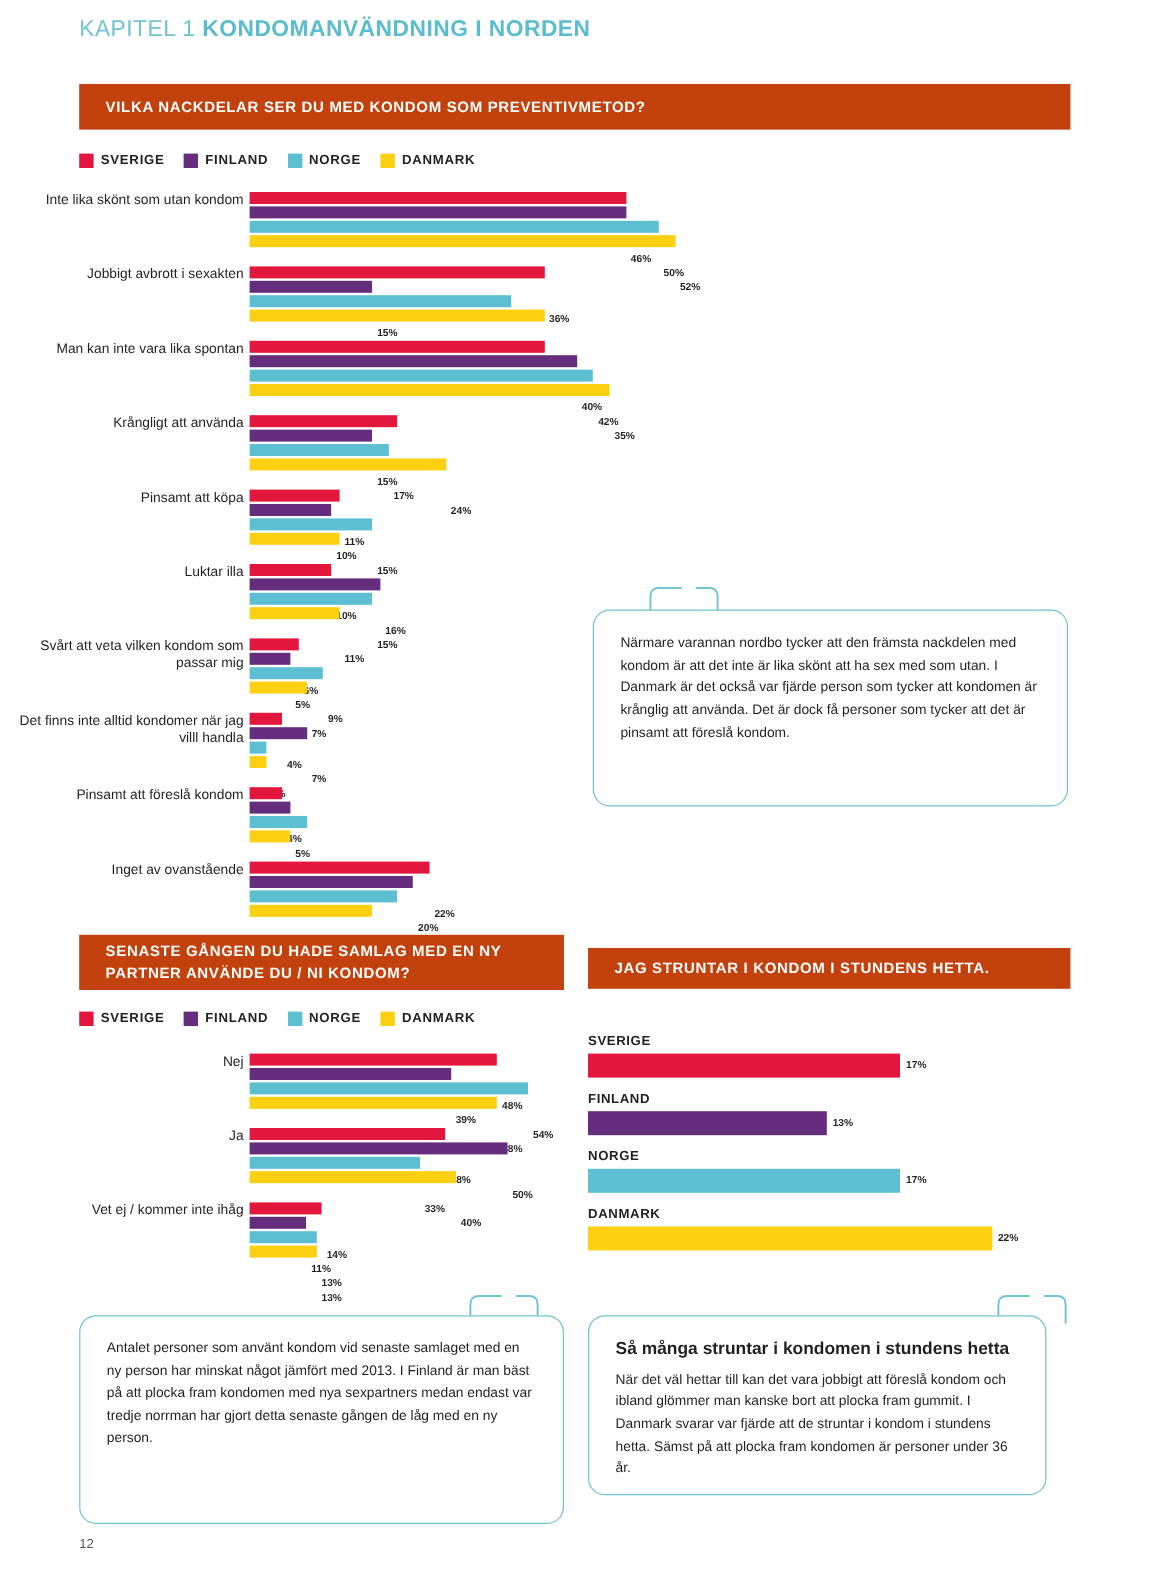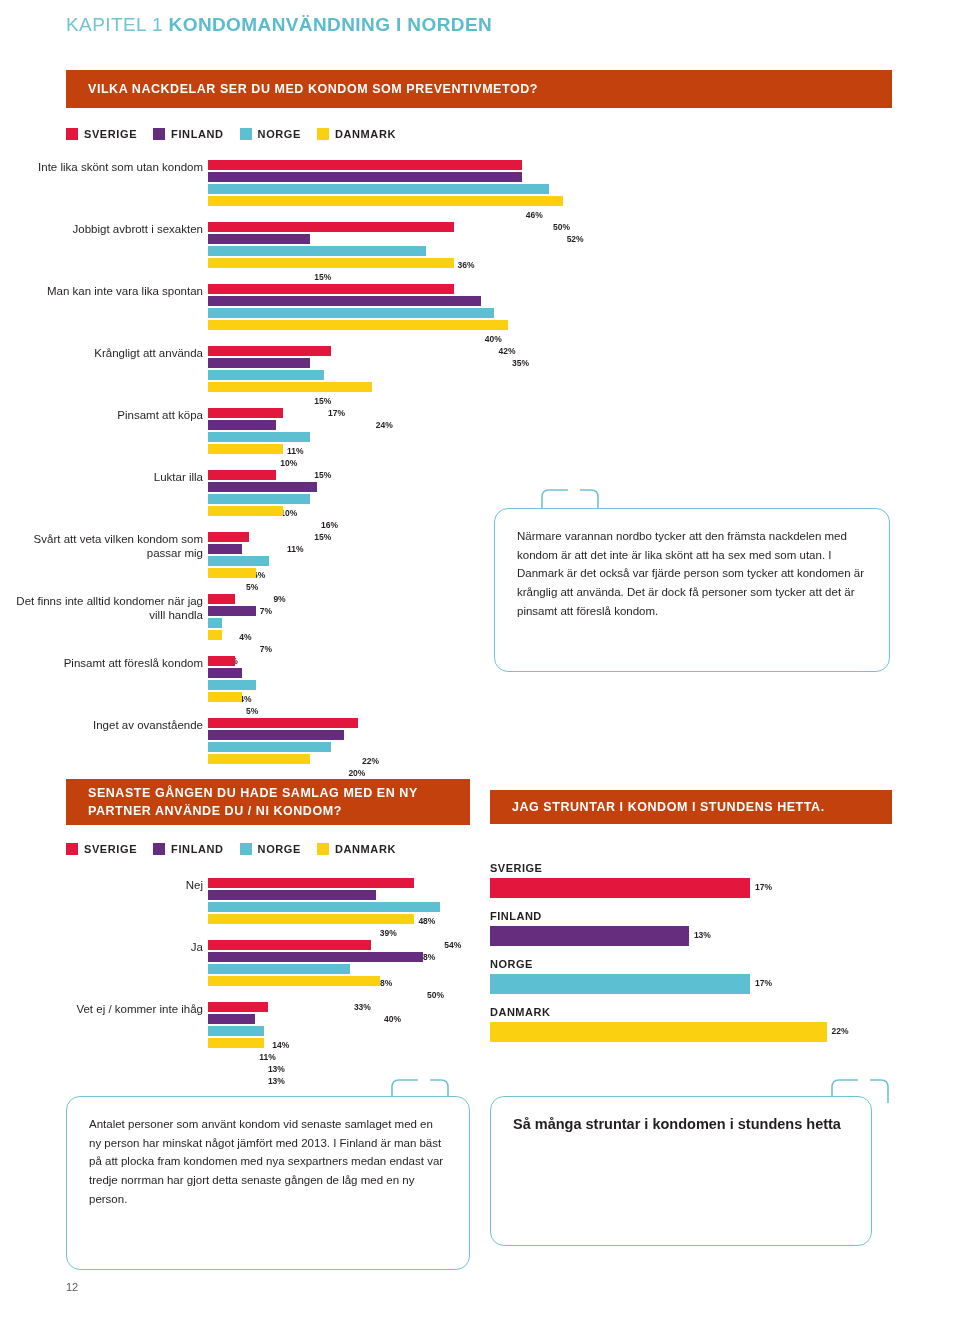--- a/index.html
+++ b/index.html
@@ -491,17 +491,18 @@
   <div class="bubble" id="bubble-bot-l">
     <p>Antalet personer som använt kondom vid senaste samlaget med en ny person har minskat något jämfört med 2013. I Finland är man bäst på att plocka fram kondomen med nya sexpartners medan endast var tredje norrman har gjort detta senaste gången de låg med en ny person.</p>
   </div>
 
   <svg class="tail" id="tail-bot-r" width="60" height="26" viewBox="0 0 60 26">
     <path d="M2 25 L2 9 Q2 2 9 2 L28 2" fill="none" stroke="#6FC3D2" stroke-width="1.6"></path>
     <path d="M40 2 L51 2 Q58 2 58 9 L58 25" fill="none" stroke="#6FC3D2" stroke-width="1.6"></path>
   </svg>
   <div class="bubble" id="bubble-bot-r">
     <h3>Så många struntar i kondomen i stundens hetta</h3>
+    <p>När det väl hettar till kan det vara jobbigt att föreslå kondom och ibland glömmer man kanske bort att plocka fram gummit. I Danmark svarar var fjärde att de struntar i kondom i stundens hetta. Sämst på att plocka fram kondomen är personer under 36 år.</p>
   </div>
 
   <div class="pagenum">12</div>
 
 </div>
 
 </body></html>

